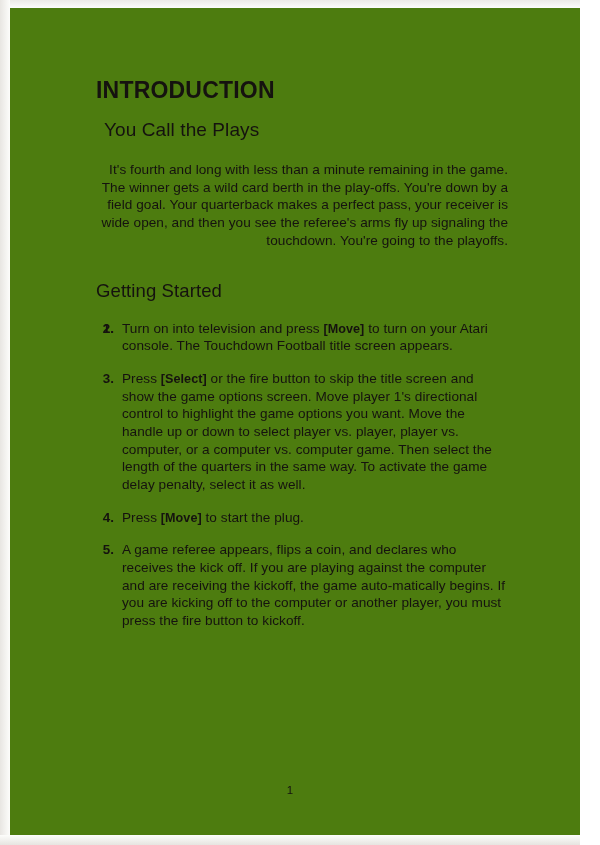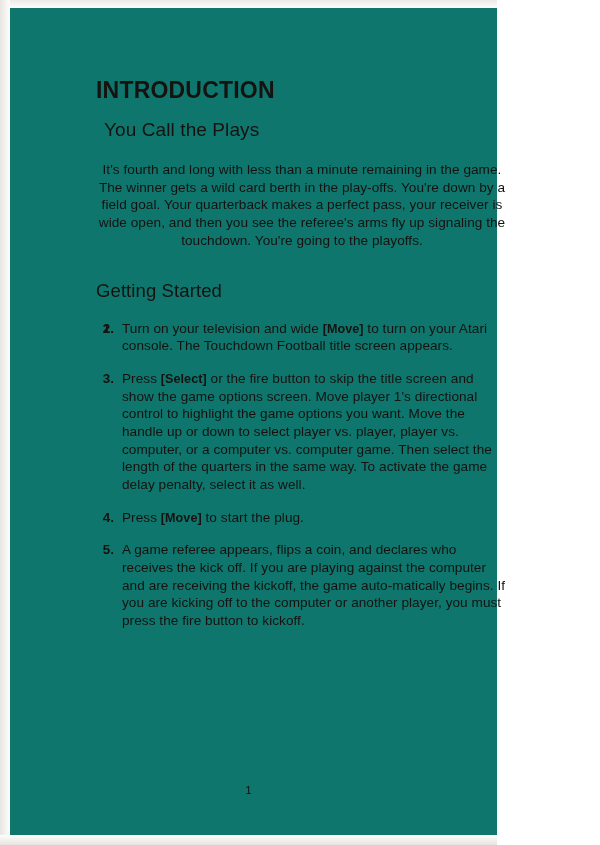--- a/index.html
+++ b/index.html
@@ -9,23 +9,23 @@
   body {
     width: 600px;
     height: 845px;
     background: #ffffff;
     font-family: "Liberation Sans", sans-serif;
     color: #15120f;
     overflow: hidden;
   }
   .page {
     position: relative;
-    width: 497px;
+    width: 580px;
     height: 845px;
-    background: #0f766e;
+    background: #4d7c0f;
     box-sizing: border-box;
   }
   .content {
     position: absolute;
     left: 96px;
     top: 78px;
     width: 412px;
   }
   h1.doc-title {
     font-size: 23px;
@@ -38,21 +38,21 @@
     font-size: 19px;
     font-weight: normal;
     margin: 0 0 20px 8px;
     line-height: 1.15;
     letter-spacing: 0.1px;
   }
   p.intro {
     font-size: 13.6px;
     line-height: 1.30;
     margin: 0 0 30px 0;
-    text-align: center;
+    text-align: right;
     letter-spacing: 0.05px;
   }
   h2.section {
     font-size: 18.5px;
     font-weight: normal;
     margin: 12px 0 18px 0;
     letter-spacing: 0.1px;
   }
   ol.steps {
     list-style: none;
@@ -120,21 +120,21 @@
     <h1 class="doc-title">INTRODUCTION</h1>
     <h2 class="subtitle">You Call the Plays</h2>
     <p class="intro">It's fourth and long with less than a minute remaining in the game. The winner gets a wild card berth in the play-offs. You're down by a field goal. Your quarterback makes a perfect pass, your receiver is wide open, and then you see the referee's arms fly up signaling the touchdown. You're going to the playoffs.</p>
     <h2 class="section">Getting Started</h2>
 
     <ol class="steps">
       <li>
         <span class="num">1.</span><span class="key"></span><span></span>
       </li>
       <li>
-        <span class="num">2.</span><span>Turn on your television and wide </span><span class="key">[Move]</span><span> to turn on your Atari console. The Touchdown Football title screen appears.</span>
+        <span class="num">2.</span><span>Turn on into television and press </span><span class="key">[Move]</span><span> to turn on your Atari console. The Touchdown Football title screen appears.</span>
       </li>
       <li>
         <span class="num">3.</span><span>Press </span><span class="key">[Select]</span><span> or the fire button to skip the title screen and show the game options screen. Move player 1's directional control to highlight the game options you want. Move the handle up or down to select player vs. player, player vs. computer, or a computer vs. computer game. Then select the length of the quarters in the same way. To activate the game delay penalty, select it as well.</span>
       </li>
       <li>
         <span class="num">4.</span><span>Press </span><span class="key">[Move]</span><span> to start the plug.</span>
       </li>
       <li>
         <span class="num">5.</span><span>A game referee appears, flips a coin, and declares who receives the kick off. If you are playing against the computer and are receiving the kickoff, the game auto-matically begins. If you are kicking off to the computer or another player, you must press the fire button to kickoff.</span><span class="key"></span><span></span>
       </li>

